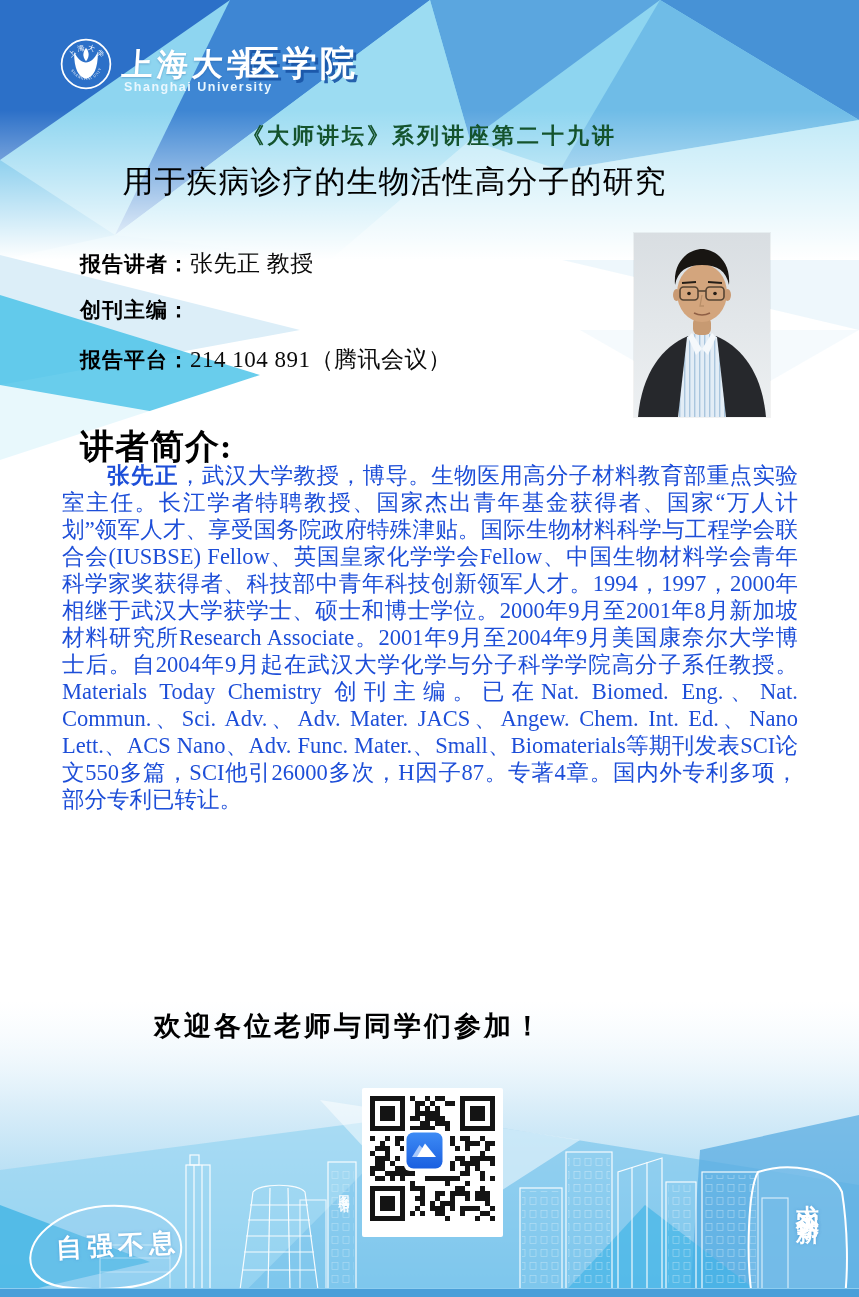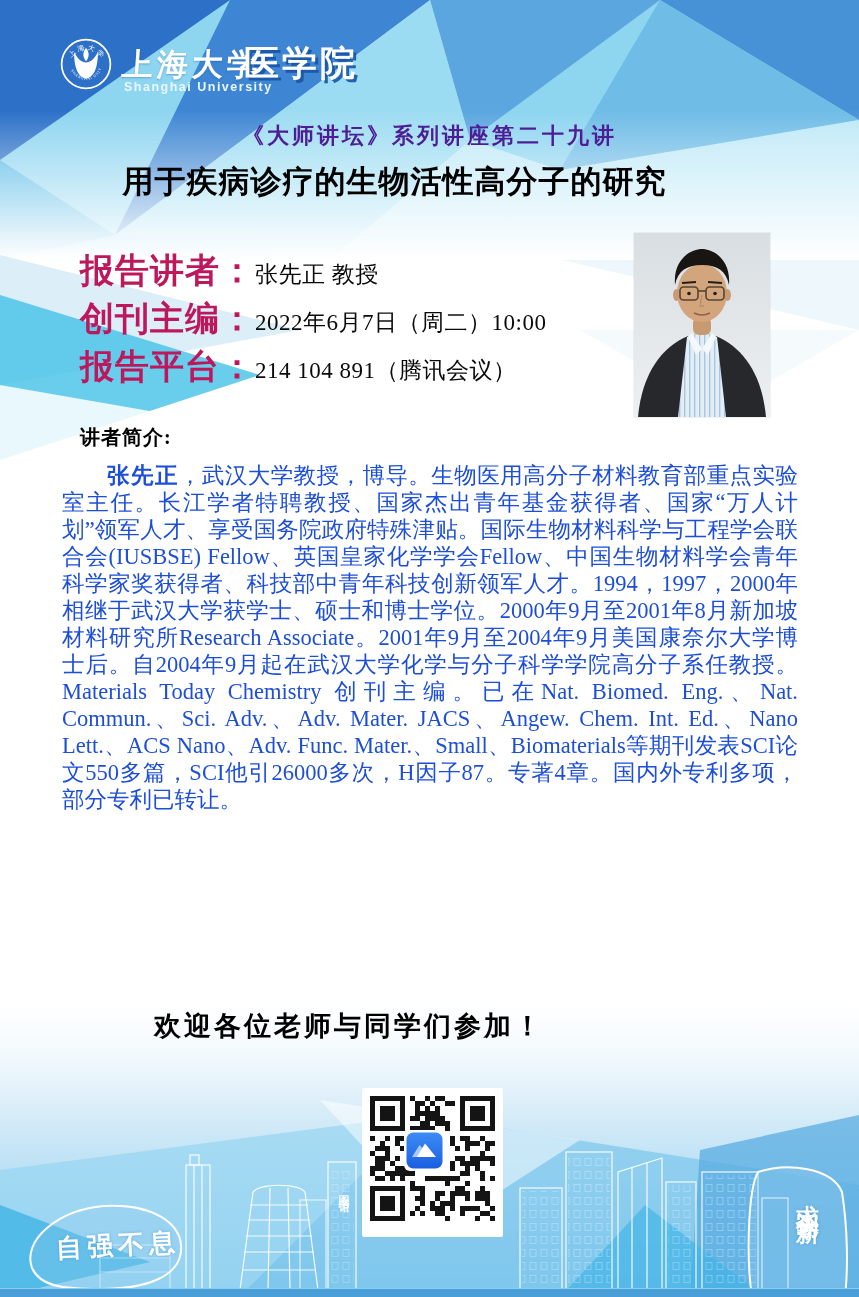--- a/index.html
+++ b/index.html
@@ -17,38 +17,38 @@
     font-weight:bold;font-size:31px;letter-spacing:4px;
     transform:skewX(-4deg);text-shadow:0 1px 2px rgba(20,80,150,.35);}
   .uni-en{left:124px;top:80px;z-index:3;color:#e9f7fe;font-family:"Liberation Sans",sans-serif;
     font-weight:bold;font-size:12.5px;letter-spacing:1.5px;}
   .school{left:244px;top:40px;z-index:3;color:#ffffff;
     font-family:"Liberation Sans","DejaVu Sans",sans-serif;font-weight:900;font-size:35px;
     letter-spacing:3px;text-shadow:3px 3px 0 rgba(24,84,166,.9);}
 
   
   .series-title{left:0;top:121px;width:859px;text-align:center;z-index:2;
-    color:#4c1d95;font-weight:bold;font-size:22px;letter-spacing:3px;}
+    color:#14532d;font-weight:bold;font-size:22px;letter-spacing:3px;}
   .main-title{left:0;top:161px;width:789px;text-align:center;z-index:2;
     color:#000;font-family:"Liberation Sans","DejaVu Sans",sans-serif;
-    font-weight:700;font-size:31px;letter-spacing:1px;}
+    font-weight:400;font-size:31px;letter-spacing:1px;}
 
   
   .info{left:80px;top:248px;z-index:2;}
   .info-row{display:flex;align-items:baseline;height:48px;}
-  .info-label{font-weight:bold;font-size:34px;color:#be185d;letter-spacing:1px;white-space:nowrap;}
+  .info-label{font-weight:bold;font-size:21px;color:#000000;letter-spacing:1px;white-space:nowrap;}
   .info-value{font-size:23px;color:#0a0a0a;white-space:nowrap;letter-spacing:.5px;}
 
   
   .photo{left:634px;top:233px;width:136px;height:184px;z-index:2;
     box-shadow:0 0 0 1px rgba(0,0,0,.05);}
 
   
   .bio-heading{left:80px;top:424px;z-index:2;color:#000;font-weight:bold;
-    font-size:20px;letter-spacing:1px;text-align:right;}
+    font-size:34px;letter-spacing:1px;text-align:right;}
   .bio-text{left:62px;top:462px;width:736px;z-index:2;color:#1d4ed8;
     font-size:22.5px;line-height:27px;text-align:justify;text-indent:2em;}
   .bio-text b{letter-spacing:1px;}
 
   
   .welcome{left:0;top:1008px;width:698px;text-align:center;z-index:2;
     color:#000;font-weight:bold;font-size:27px;letter-spacing:3px;}
 
   
   .qr-card{left:362px;top:1088px;width:141px;height:149px;background:#ffffff;z-index:4;
@@ -127,21 +127,20 @@
   <div class="abs series-title">《大师讲坛》系列讲座第二十九讲</div>
   <div class="abs main-title">用于疾病诊疗的生物活性高分子的研究</div>
 
   <div class="abs info">
     <div class="info-row">
       <span class="info-label">报告讲者：</span>
       <span class="info-value">张先正 教授</span>
     </div>
     <div class="info-row">
       <span class="info-label">创刊主编：</span>
-      <span class="info-value">2022年6月7日（周二）10:00</span>
     </div>
     <div class="info-row">
       <span class="info-label">报告平台：</span>
       <span class="info-value">214 104 891（腾讯会议）</span>
     </div>
   </div>
 
   <svg class="abs photo" viewBox="0 0 136 184">
     <defs>
       <linearGradient id="phBg" x1="0" y1="0" x2="0" y2="1">

